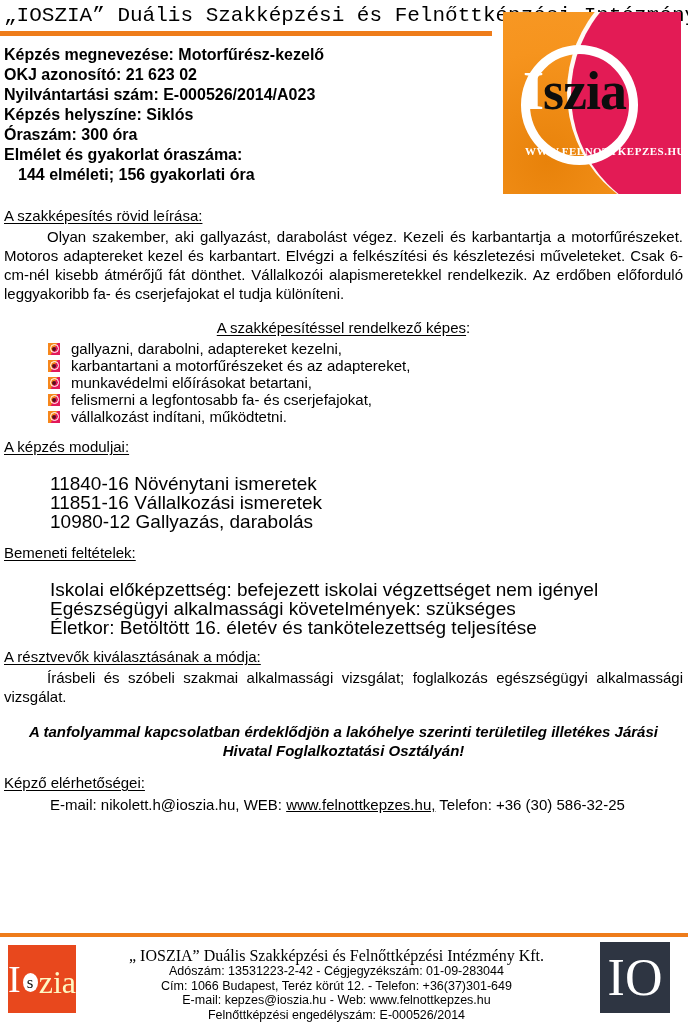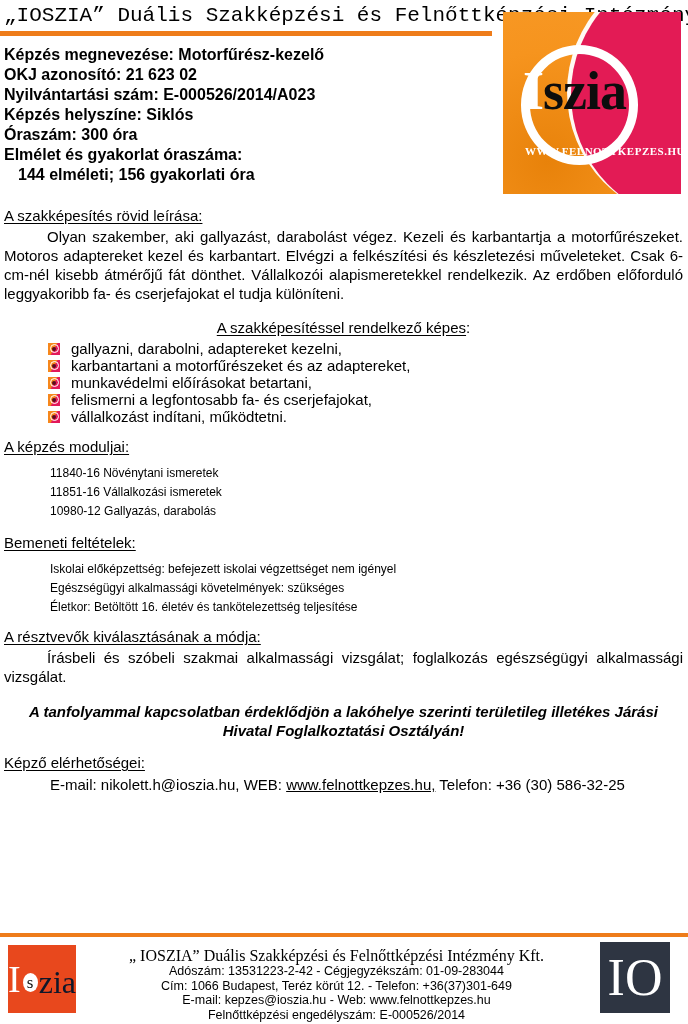--- a/index.html
+++ b/index.html
@@ -65,21 +65,21 @@
   .bullets { margin-top:3px; }
   .bullet-row { display:flex; align-items:center; height:17px; padding-left:44px; font-size:15px; }
   .bullet-icon {
     width:12px; height:12px; flex:none; position:relative; margin-right:11px;
     background:linear-gradient(120deg, #f6871c 46%, #e3195a 54%);
   }
   .bullet-icon::before { content:''; position:absolute; inset:1.5px; border:1.5px solid #fff; border-radius:50%; }
   .bullet-icon::after  { content:''; position:absolute; inset:4px; background:#5a0d1d; border-radius:50%; }
 
   .modules-heading { margin-top:13px; }
-  .plain-list { margin-top:8px; font-size:12px; line-height:19px; padding-left:46px; }
+  .plain-list { margin-top:18px; font-size:19px; line-height:19px; padding-left:46px; }
 
   .entry-heading { margin-top:13px; }
 
   .selection-heading { margin-top:11px; }
 
   .notice {
     margin-top:16px; text-align:center;
     font-weight:bold; font-style:italic; font-size:15px; line-height:19px;
   }
 
@@ -93,21 +93,21 @@
     position:absolute; left:8px; top:945px; width:68px; height:68px;
     background:#e8481d; display:flex; align-items:center; justify-content:center;
     font-family:"Liberation Serif", serif;
   }
   .fl-i   { color:#ffffff; font-size:38px; line-height:38px; }
   .fl-disc {
     width:19px; height:19px; background:#ffffff; border-radius:50%;
     display:flex; align-items:center; justify-content:center; margin:6px 1px 0 2px;
   }
   .fl-s   { color:#111; font-size:17px; line-height:17px; }
-  .fl-zia { color:#0f172a; font-size:32px; line-height:32px; margin-top:5px; }
+  .fl-zia { color:#fef9c3; font-size:32px; line-height:32px; margin-top:5px; }
 
   .footer-center { position:absolute; left:95px; right:110px; top:947px; text-align:center; }
   .footer-company { font-family:"Liberation Serif", serif; font-size:16px; line-height:17px; }
   .footer-line { font-size:12.5px; line-height:14.5px; }
 
   .footer-logo-right {
     position:absolute; left:600px; top:942px; width:70px; height:71px;
     background:#2e3542; color:#fff; display:flex; align-items:center; justify-content:center;
     font-family:"Liberation Serif", serif; font-size:52px;
   }

